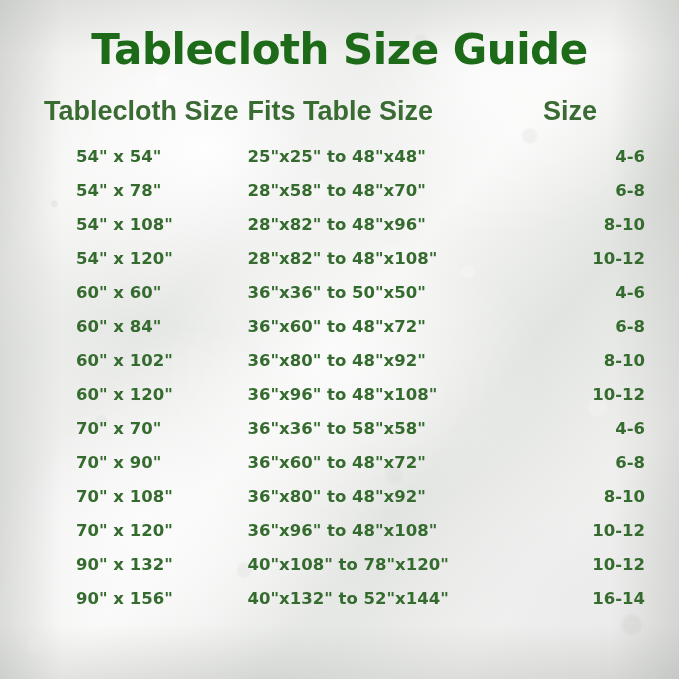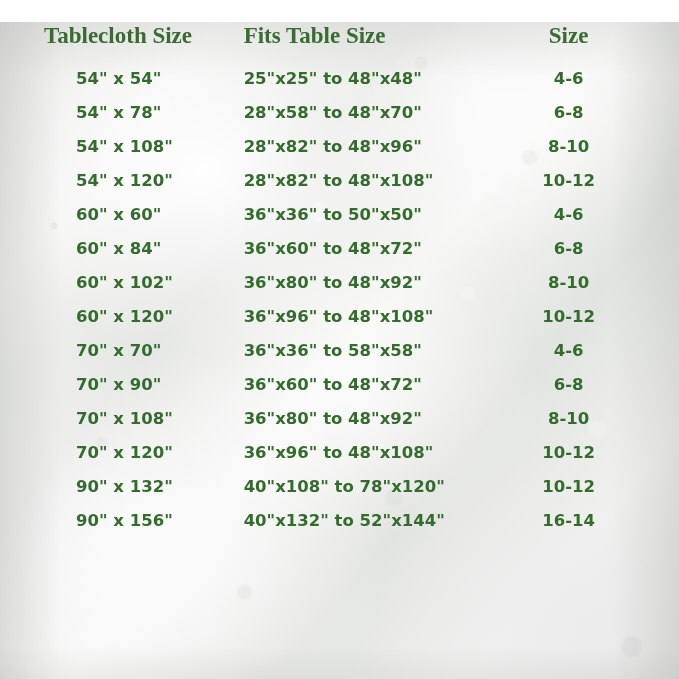--- a/index.html
+++ b/index.html
@@ -70,50 +70,51 @@
     line-height: 1.1;
     white-space: nowrap;
   }
   table.guide {
     width: 100%;
     border-collapse: collapse;
     margin-top: 22px;
     color: #2a6e24;
   }
   table.guide th {
-    font-family: Liberation Serif, serif;
+    font-family: Liberation Sans, sans-serif;
     font-weight: bold;
-    font-size: 23px;
+    font-size: 27px;
     color: #3a6b33;
     padding-bottom: 12px;
     white-space: nowrap;
   }
   table.guide td {
     font-family: "DejaVu Sans", sans-serif;
     font-weight: bold;
     font-size: 16.5px;
     color: #356b2e;
     padding: 7.5px 0;
     white-space: nowrap;
   }
   .col-size   { width: 33%; text-align: left;   padding-left: 42px !important; }
   .col-fits   { width: 42%; text-align: left;   padding-left: 8px  !important; }
-  .col-seats  { width: 25%; text-align: center; }
+  .col-seats  { width: 25%; text-align: right; }
   th.col-size  { text-align: left;  padding-left: 10px !important; }
   th.col-fits  { text-align: left;  padding-left: 8px  !important; margin-left: 13px; }
   th.col-seats { text-align: center; }
 </style>
 </head>
 <body>
 
 <div class="page">
   <div class="texture"></div>
   <div class="edge-shade"></div>
 
   <div class="content">
+    <h1 class="title">Tablecloth Size Guide</h1>
 
     <table class="guide">
       <thead>
         <tr>
           <th class="col-size">Tablecloth Size</th>
           <th class="col-fits">Fits Table Size</th>
           <th class="col-seats">Size</th>
         </tr>
       </thead>
       <tbody id="tbody">

